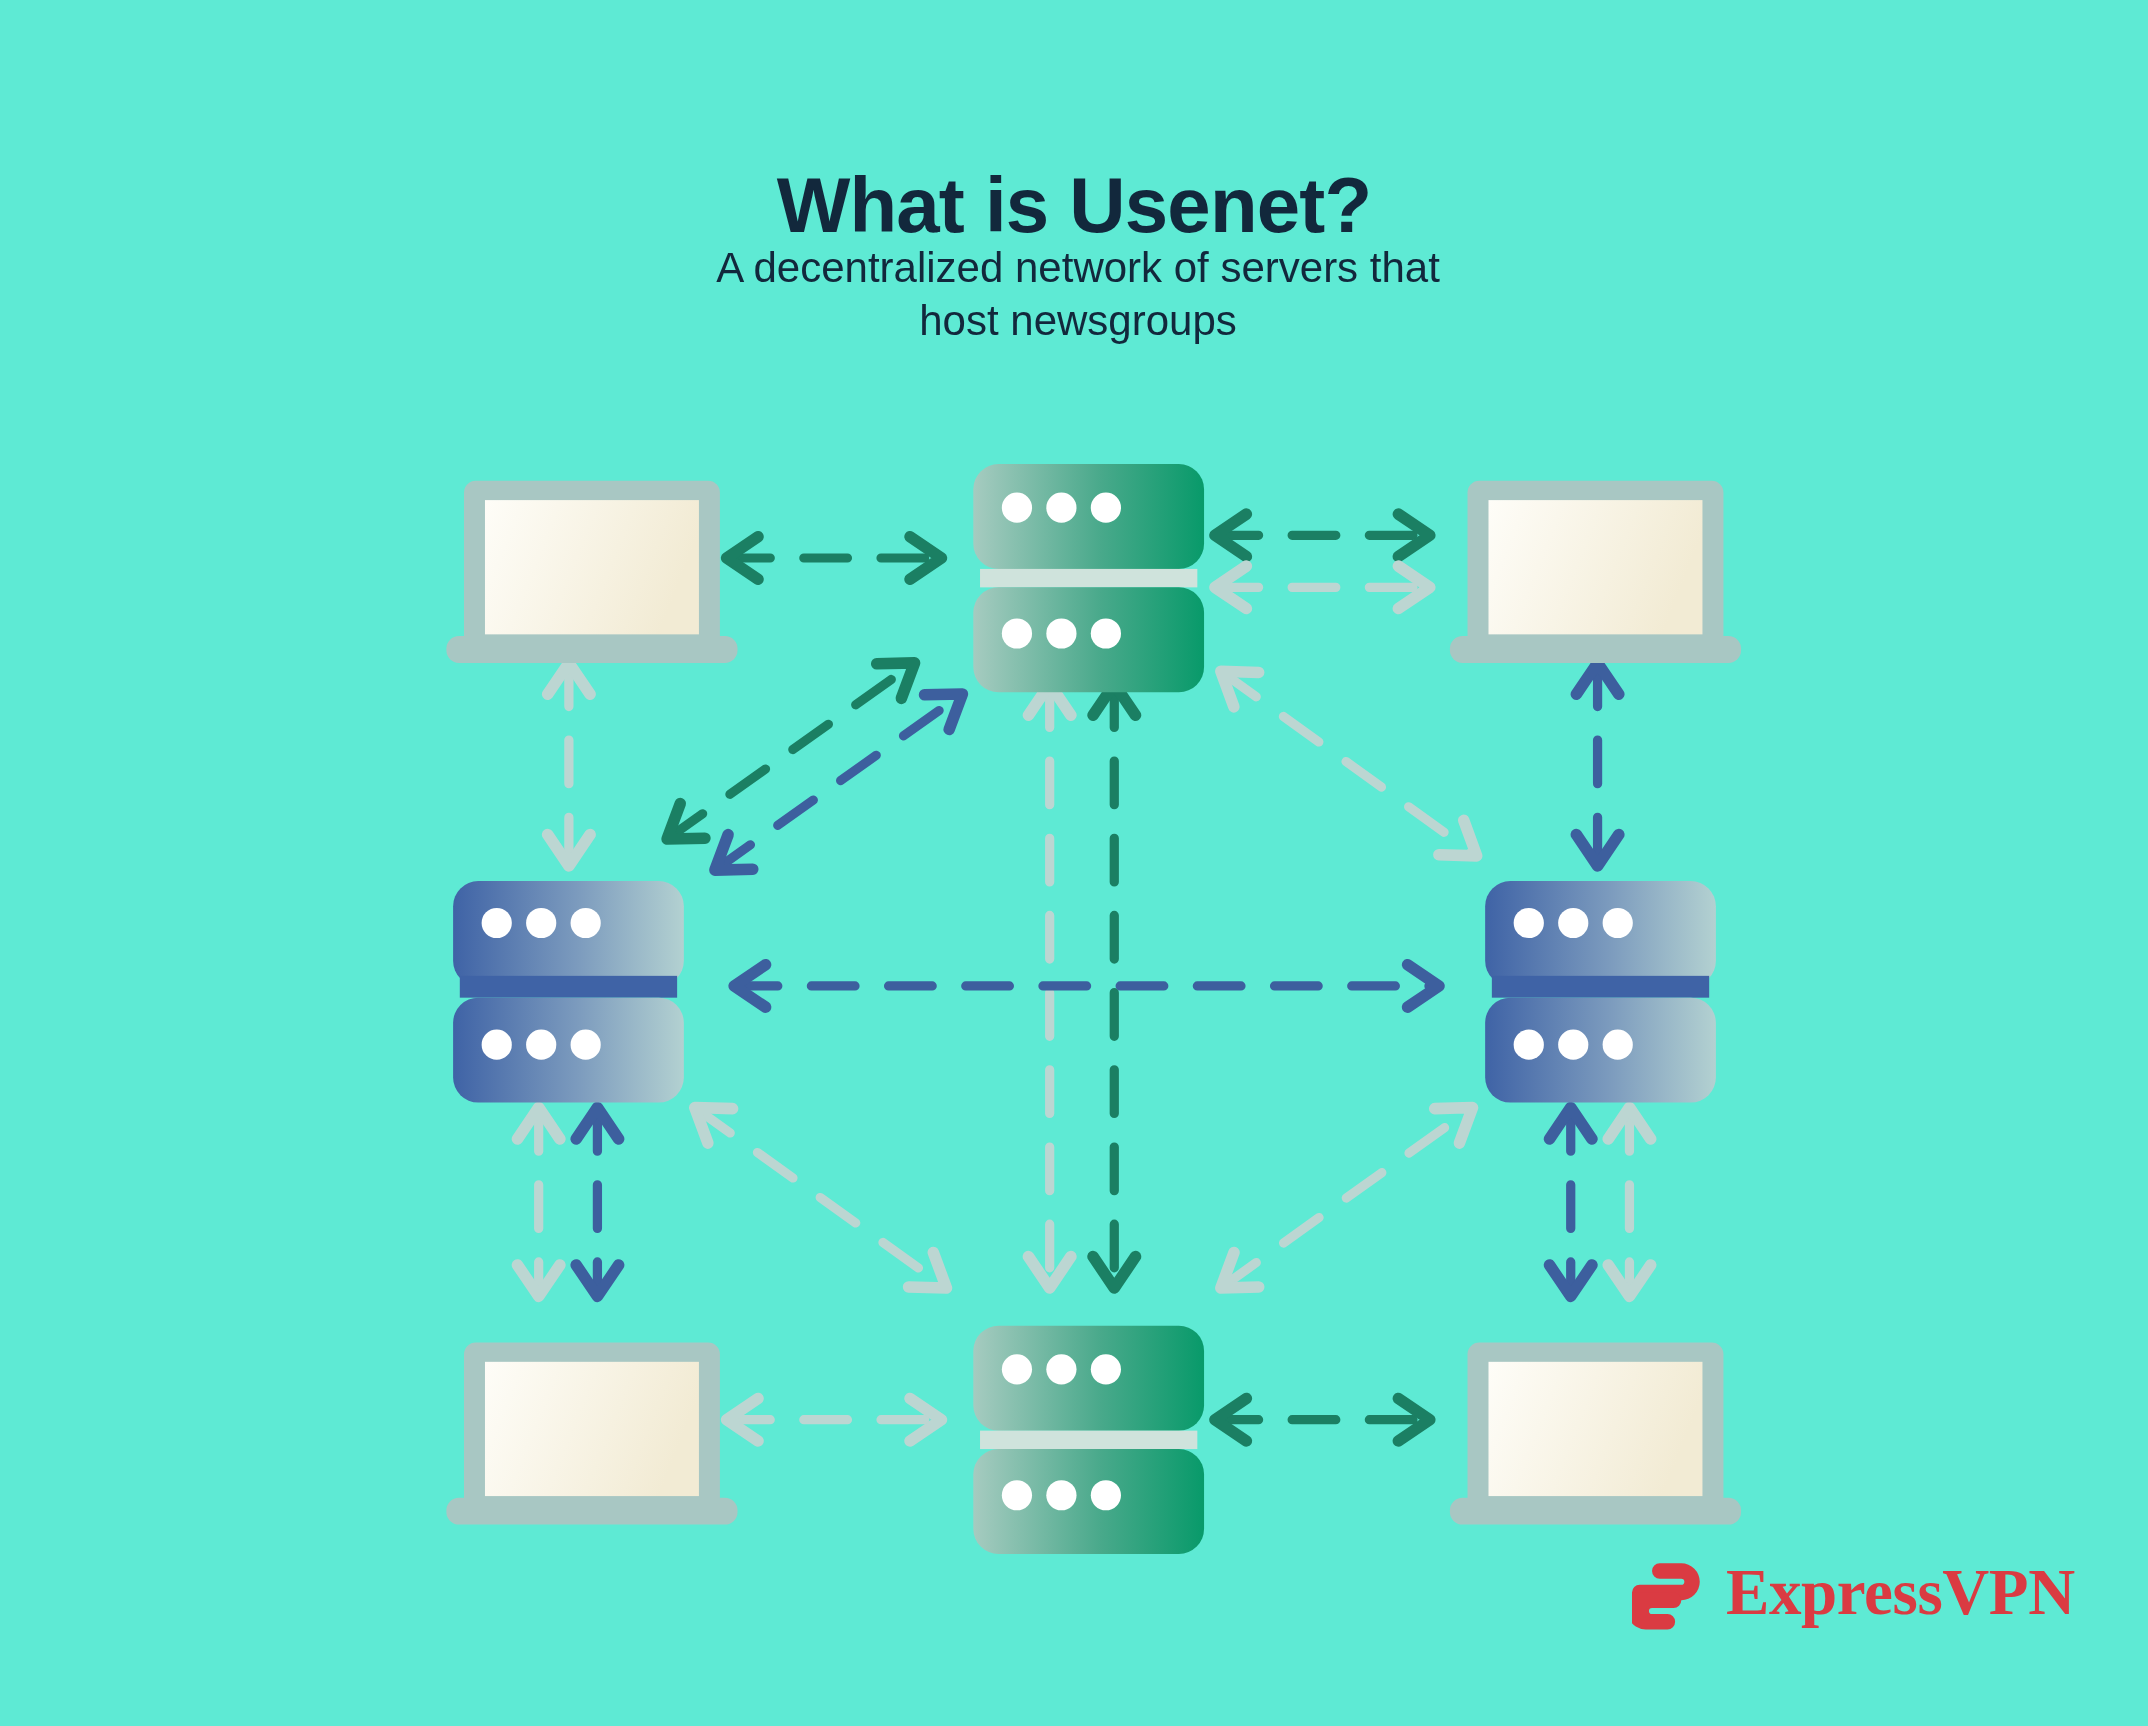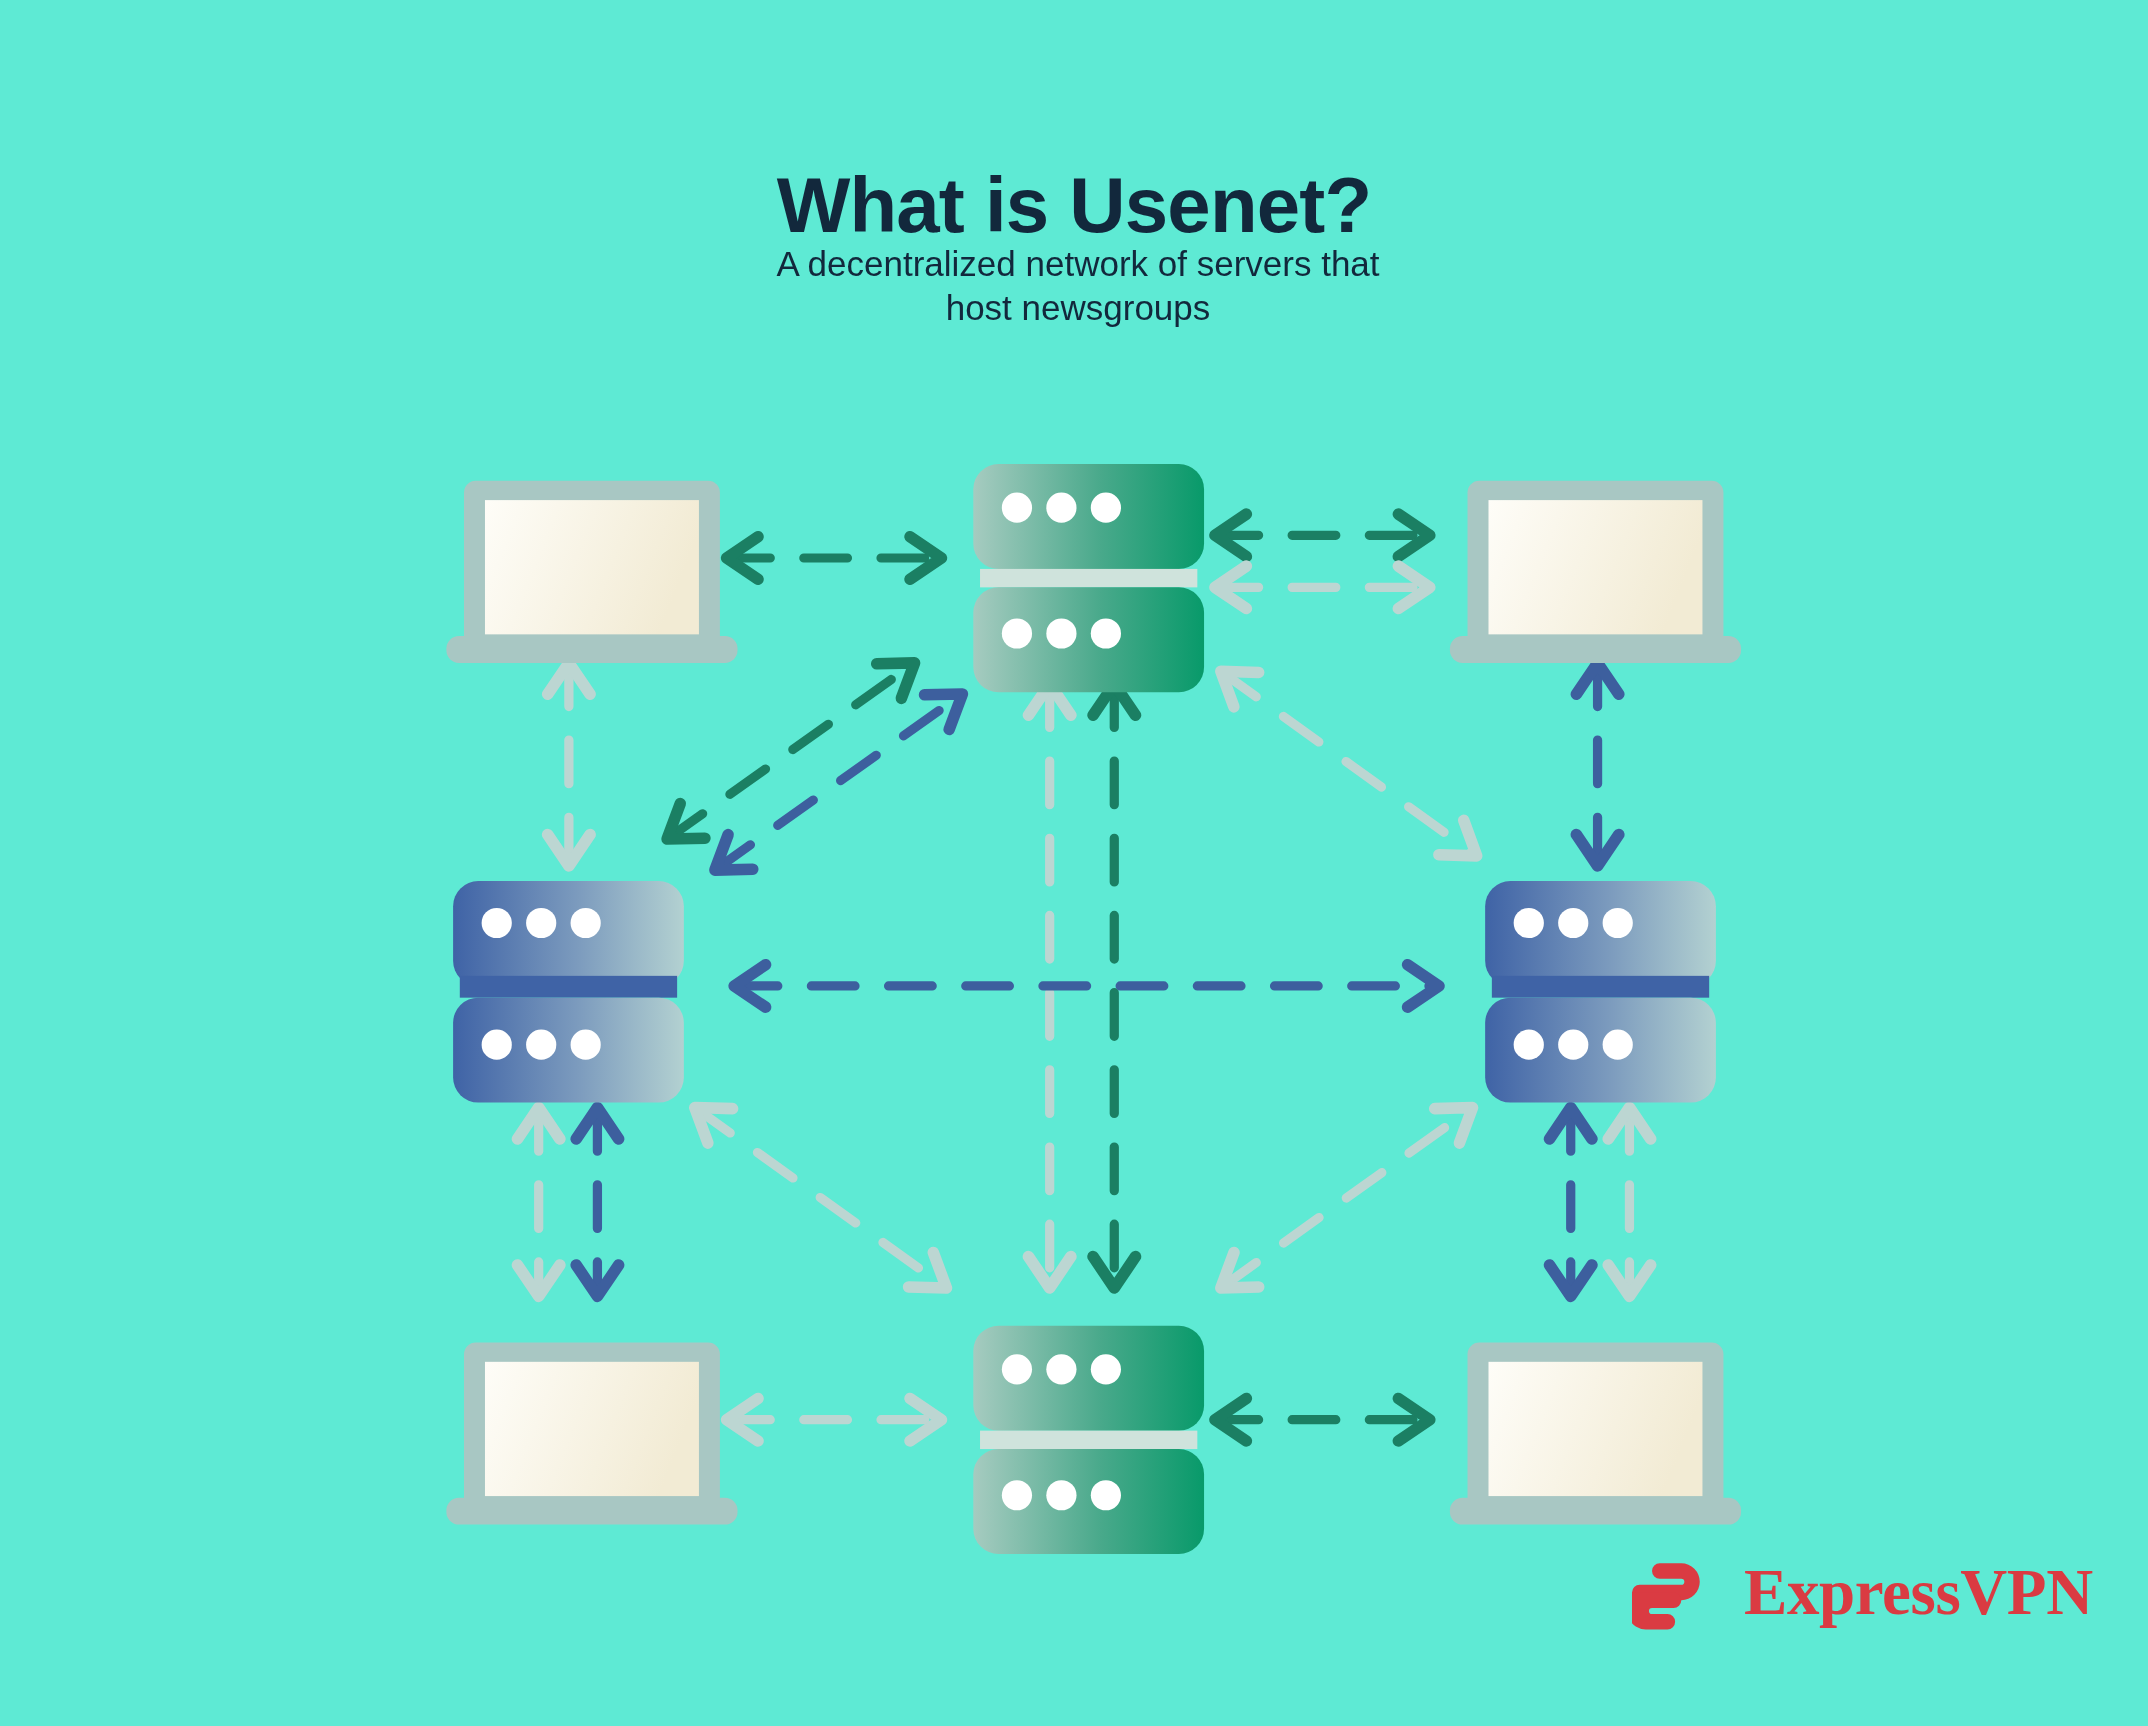--- a/index.html
+++ b/index.html
@@ -10,33 +10,33 @@
   
   #title{
     position:absolute;left:0;right:0;top:113px;
     text-align:center;
     font-size:78px;font-weight:700;color:#12283c;
     letter-spacing:-0.8px;line-height:1.05;
   }
   #subtitle{
     position:absolute;left:0;right:0;top:242px;
     text-align:center;
-    font-size:35px;font-weight:400;color:#12283c;
+    font-size:42px;font-weight:400;color:#12283c;
     line-height:1.25;
     padding-left:8px;
   }
 
   
   #diagram{position:absolute;left:0;top:0;width:2148px;height:1726px;}
   #diagram svg{position:absolute;left:0;top:0;width:2148px;height:1726px;overflow:visible;}
 
   
   #logo{
     position:absolute;left:1632px;top:1554px;
-    display:flex;align-items:center;gap:35px;
+    display:flex;align-items:center;gap:17px;
   }
   #logo .mark{width:77px;height:77px;display:block;}
   #logo .wordmark{
     font-family:"Liberation Serif",serif;
     font-size:65px;font-weight:700;color:#da3b42;
     letter-spacing:-0.4px;white-space:nowrap;line-height:1;
   }
 </style>
 </head>
 <body>

